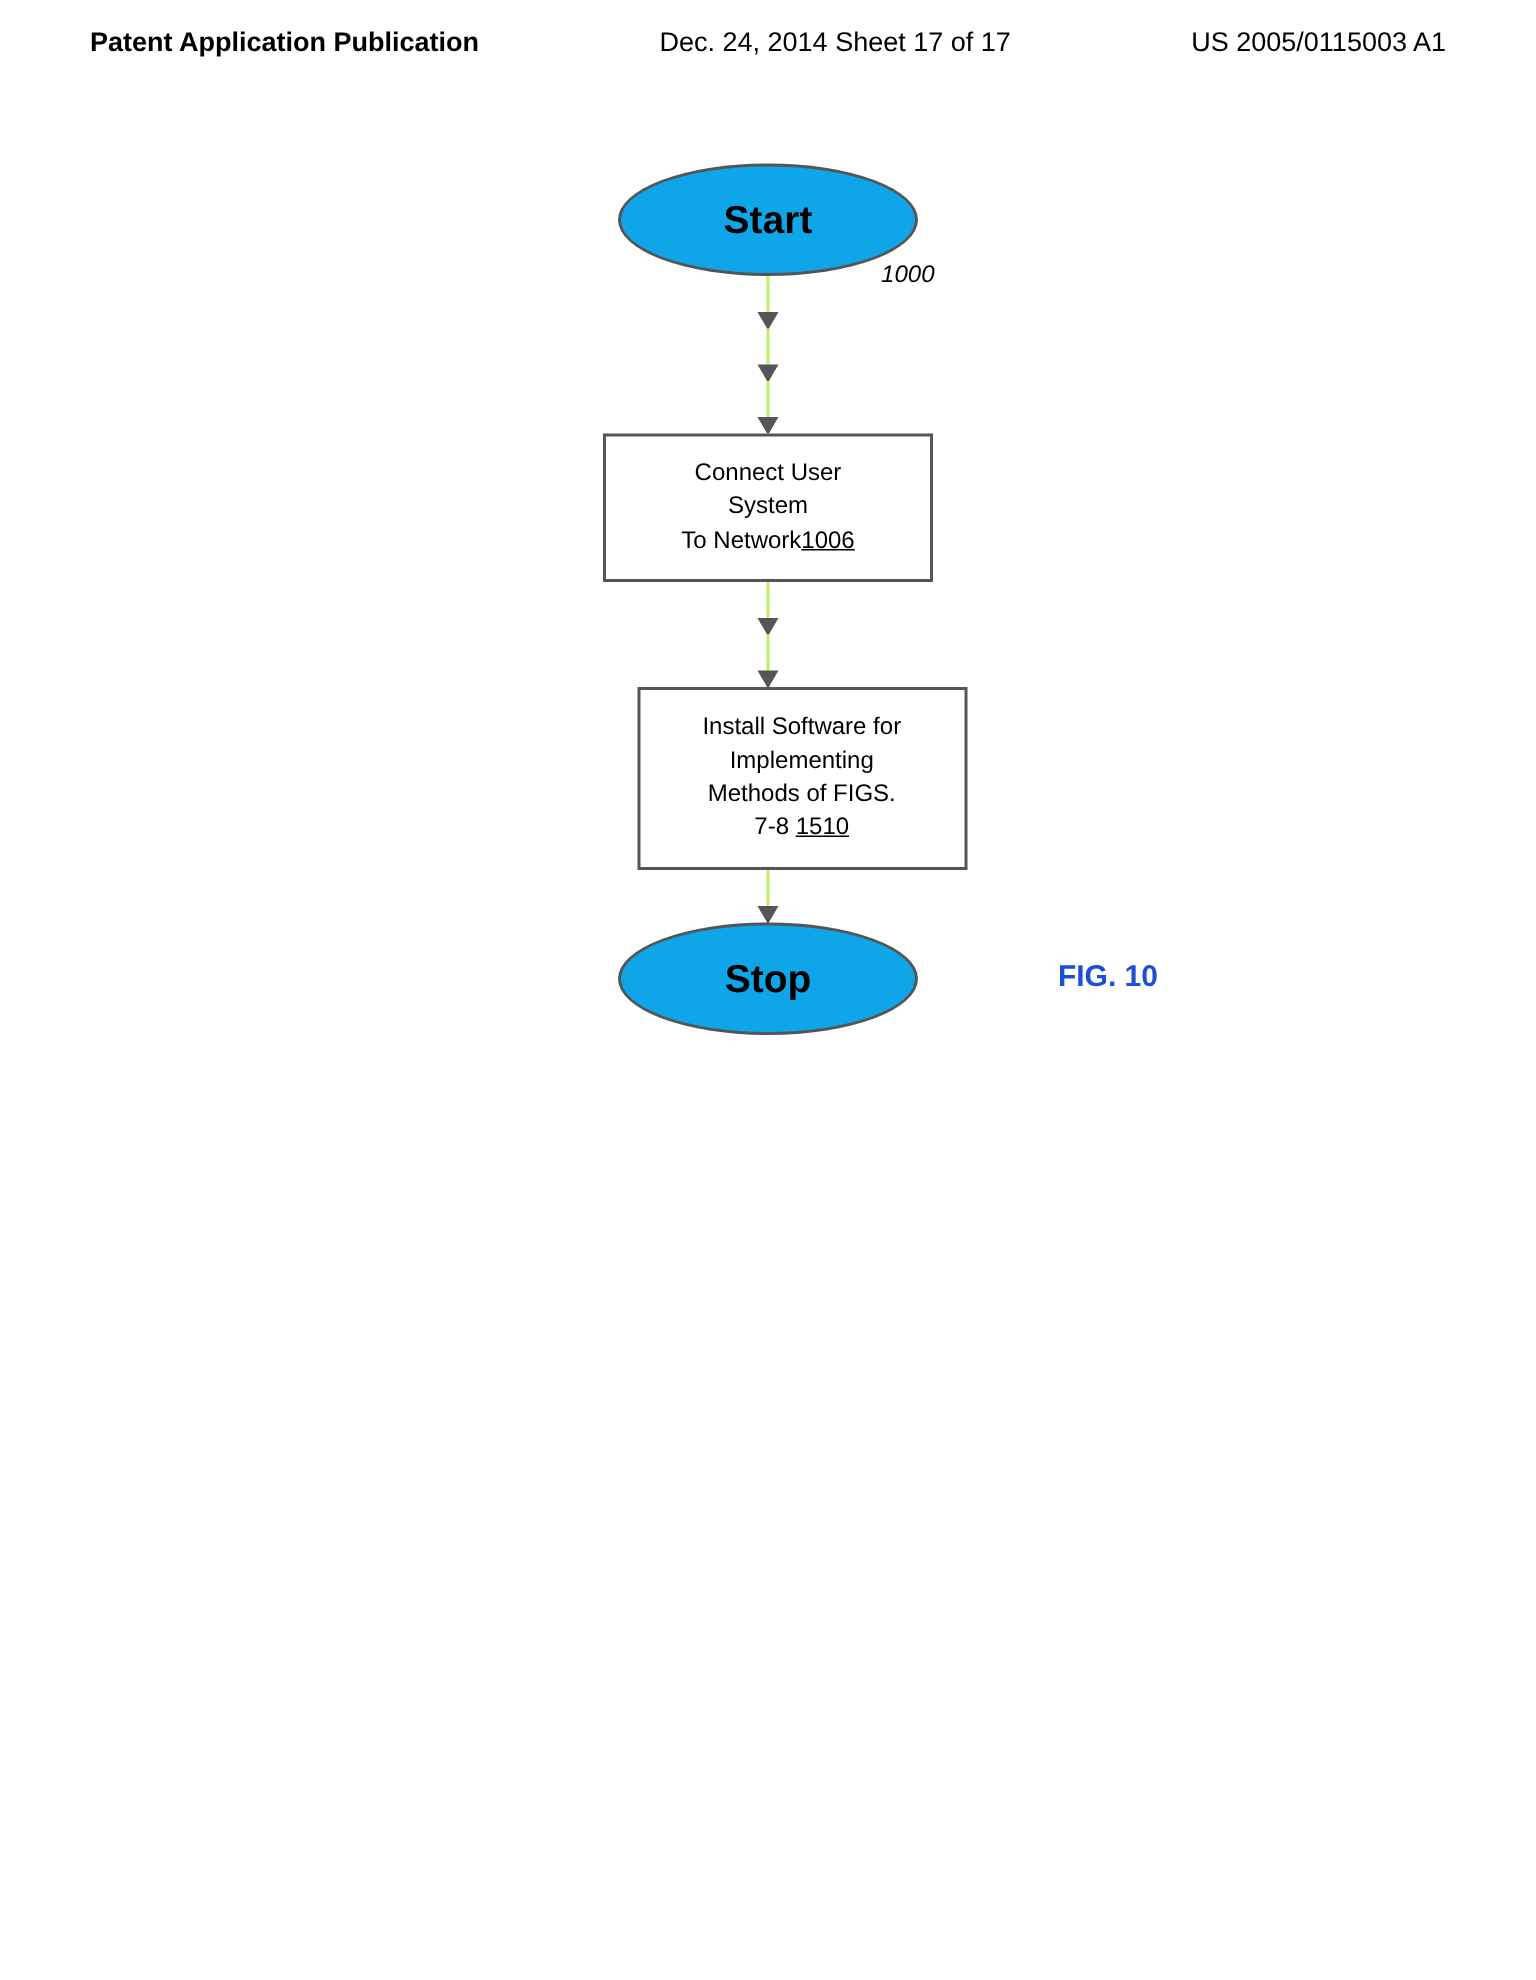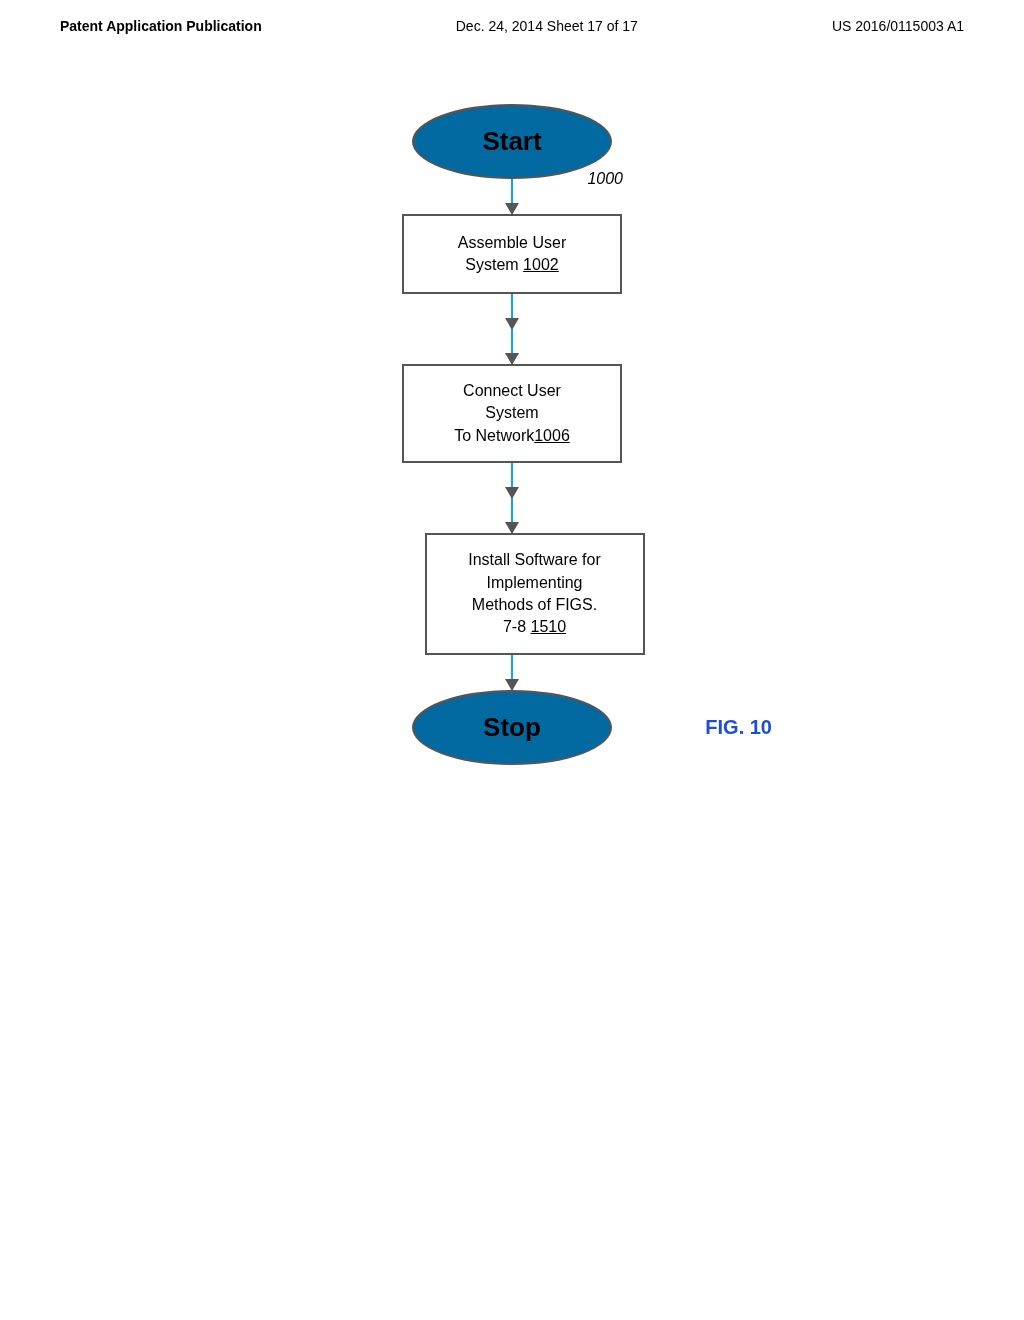--- a/index.html
+++ b/index.html
@@ -8,21 +8,21 @@
       font-family: Arial, sans-serif;
       width: 1024px;
       min-height: 1320px;
       position: relative;
     }
 
     .header {
       display: flex;
       justify-content: space-between;
       padding: 18px 60px 10px 60px;
-      font-size: 14px;
+      font-size: 18px;
       color: #000;
     }
 
     .header-left { font-weight: bold; }
     .header-center { }
     .header-right { }
 
     .diagram-container {
       display: flex;
       flex-direction: column;
@@ -40,21 +40,21 @@
     }
 
     .ellipse {
       width: 200px;
       height: 75px;
       border: 2px solid #555;
       border-radius: 50%;
       display: flex;
       align-items: center;
       justify-content: center;
-      background: #0369a1;
+      background: #0ea5e9;
     }
 
     .ellipse-text {
       font-size: 26px;
       font-weight: bold;
       color: #000;
     }
 
     .rect {
       width: 220px;
@@ -75,21 +75,21 @@
     }
 
     .underline {
       text-decoration: underline;
     }
 
     
     .arrow {
       width: 2px;
       height: 35px;
-      background: #0ea5e9;
+      background: #bef264;
       position: relative;
       display: flex;
       flex-direction: column;
       align-items: center;
       font-style: italic;
     }
 
     .arrow::after {
       content: '';
       position: absolute;
@@ -112,40 +112,35 @@
       font-size: 16px;
       color: #000;
     }
   </style>
 </head>
 <body>
 
 <div class="header">
   <span class="header-left">Patent Application Publication</span>
   <span class="header-center">Dec. 24, 2014  Sheet 17 of 17</span>
-  <span class="header-right">US 2016/0115003 A1</span>
+  <span class="header-right">US 2005/0115003 A1</span>
 </div>
 
 <div class="diagram-container">
 
   <div class="flow-item">
     <div class="ellipse">
       <span class="ellipse-text">Start</span>
     </div>
   </div>
 
   <div class="arrow" style="position:relative;">
     <span class="label-right" style="position:absolute; right:-110px; top:0; font-size:16px;">1000</span>
   </div>
 
-  <div class="flow-item">
-    <div class="rect">
-      <span class="rect-text">Assemble User<br>System <span class="underline">1002</span></span>
-    </div>
-  </div>
 
   <div class="arrow"></div>
 
 
   <div class="arrow"></div>
 
   <div class="flow-item">
     <div class="rect">
       <span class="rect-text">Connect User<br>System<br>To Network<span class="underline">1006</span></span>
     </div>

